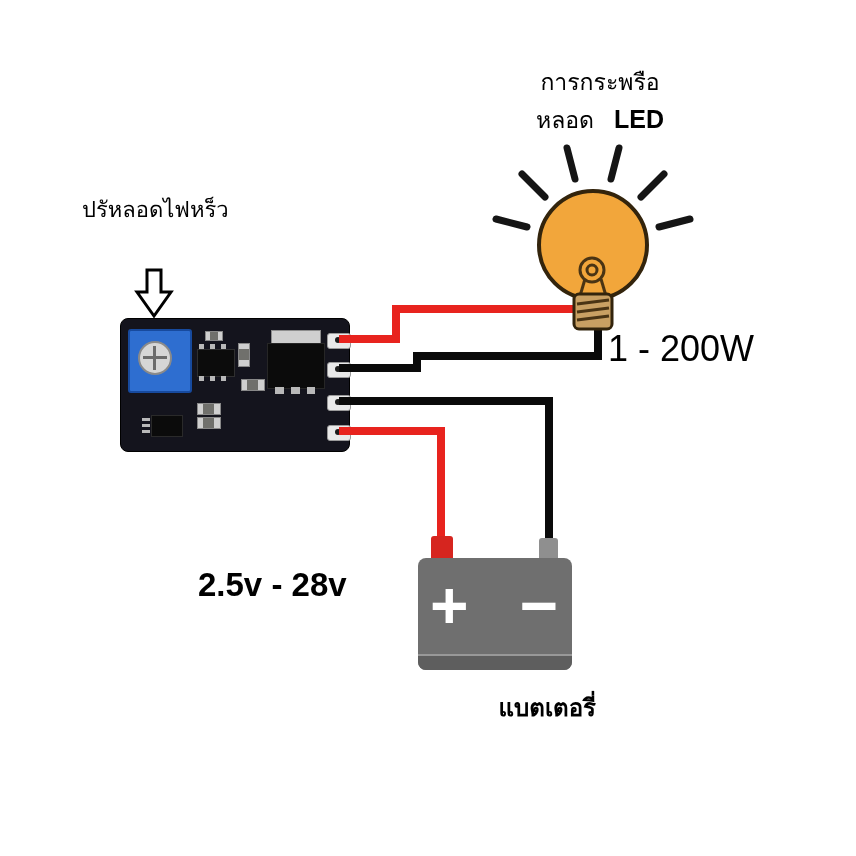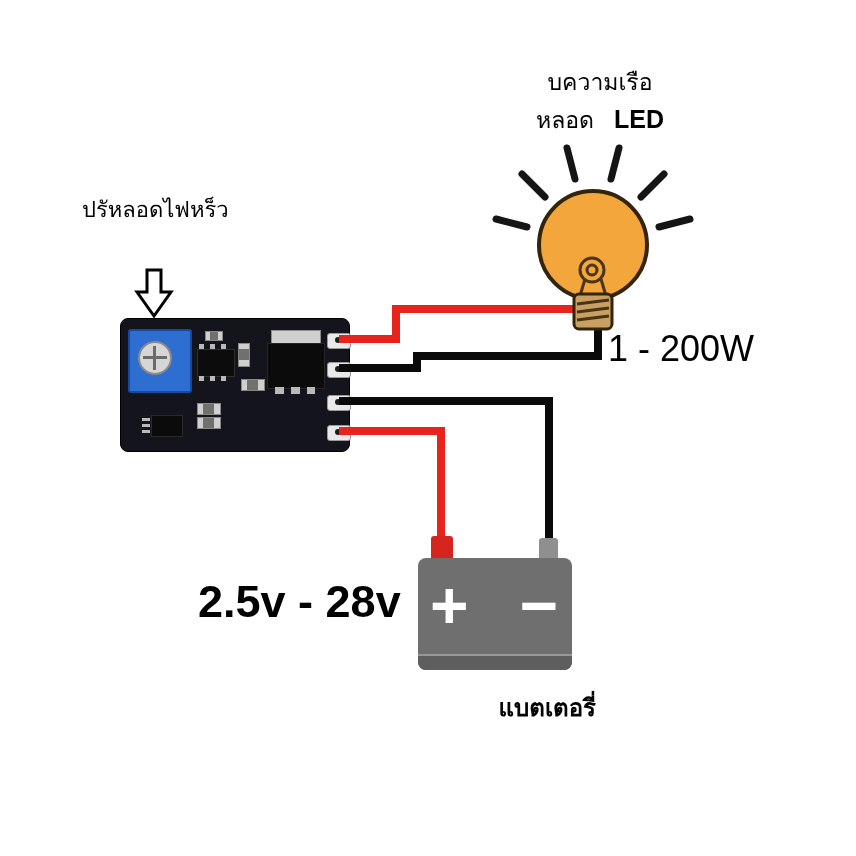--- a/index.html
+++ b/index.html
@@ -6,21 +6,21 @@
   .canvas{position:relative;width:856px;height:856px;background:#ffffff;overflow:hidden;
           font-family:"Liberation Sans","DejaVu Sans",sans-serif;color:#000;}
   .layer{position:absolute;left:0;top:0;z-index:2;pointer-events:none;}
 
   
   .caption{position:absolute;z-index:4;}
   .bulb-caption{left:460px;top:64px;width:280px;text-align:center;font-size:23px;line-height:37px;}
   .bulb-caption .led{font-weight:bold;font-size:25px;margin-left:20px;}
   .power-label{left:608px;top:328px;font-size:36px;font-weight:normal;}
   .adjust-caption{left:82px;top:192px;font-size:22px;line-height:36px;}
-  .voltage-label{left:198px;top:566px;font-size:45px;font-weight:bold;margin-top:10px;}
+  .voltage-label{left:198px;top:566px;font-size:33px;font-weight:bold;}
   .battery-caption{left:432px;top:688px;width:164px;text-align:right;font-size:24px;font-weight:bold;}
 
   
   .board{position:absolute;left:120px;top:318px;width:228px;height:132px;background:#14141d;
          border:1px solid #000;border-radius:8px;z-index:1;}
   .board *{position:absolute;}
   .pot{left:7px;top:10px;width:60px;height:60px;background:#2e6ed0;border:2px solid #174a9e;border-radius:3px;}
   .pot-screw{left:8px;top:10px;width:30px;height:30px;border-radius:50%;background:#d6d6d6;border:2px solid #8a8a8a;}
   .pot-screw .slot-h{left:3px;top:13px;width:24px;height:3px;background:#6b6b6b;}
   .pot-screw .slot-v{left:13px;top:3px;width:3px;height:24px;background:#6b6b6b;}
@@ -122,21 +122,21 @@
     <div class="term-pos"></div>
     <div class="term-neg"></div>
     <div class="bat-body">
       <div class="bat-strip"></div>
       <span class="bat-plus">+</span>
       <span class="bat-minus">−</span>
     </div>
   </div>
 
   <div class="caption bulb-caption">
-    <div>บความเรือ</div>
+    <div>การกระพรือ</div>
     <div>
       <span>หลอด</span><span class="led">LED</span>
     </div>
   </div>
 
   <div class="caption power-label">1 - 200W</div>
 
   <div class="caption adjust-caption">
     <div>ปรัหลอดไฟหร็ว</div>
   </div>

